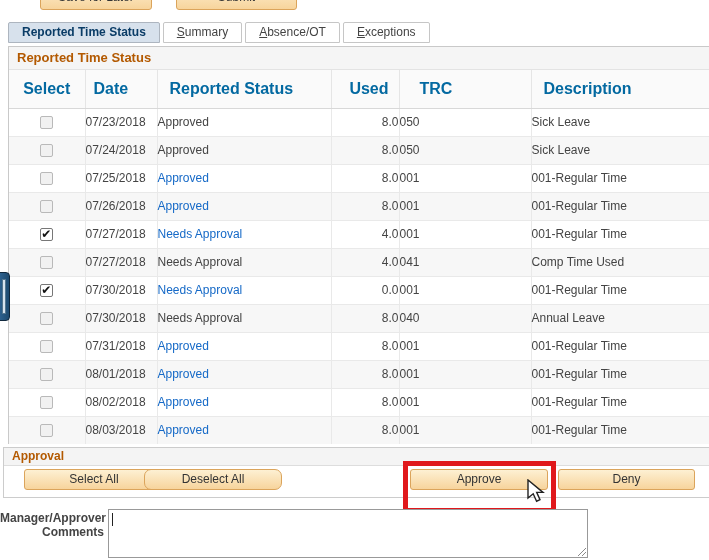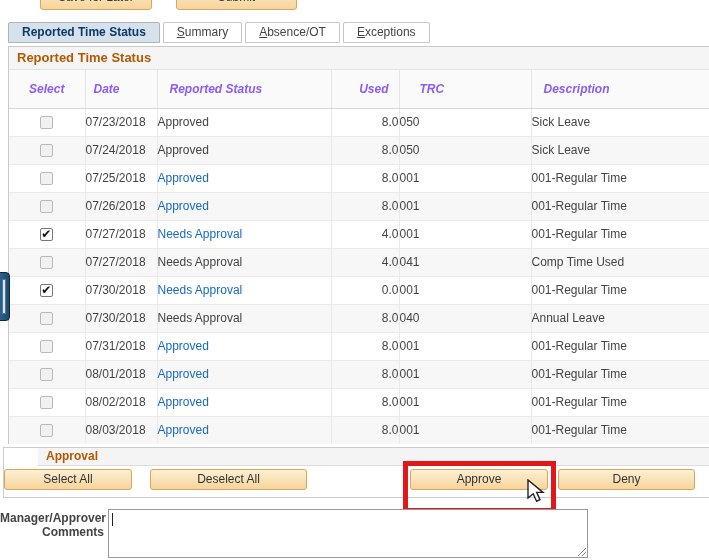--- a/index.html
+++ b/index.html
@@ -23,23 +23,23 @@
   .tab .u{text-decoration:underline;}
 
   
   .grid-group{position:absolute;left:8px;top:46px;width:701px;height:398px;
               box-sizing:border-box;border:1px solid #c9c9c9;border-right:none;background:#fff;}
   .group-header{height:22px;line-height:22px;background:#f5f5f5;
                 color:#b35900;font-weight:bold;font-size:13px;padding-left:8px;
                 border-bottom:1px solid #e3e3e3;}
 
   table.grid{border-collapse:collapse;table-layout:fixed;width:700px;}
-  table.grid th{box-sizing:border-box;height:38px;background:#fafafa;color:#8b5cf6;
-                font-weight:bold;font-size:12px;text-align:left;padding:0 0 0 12px;
-                border-bottom:1px solid #d8d8d8;border-right:1px solid #e5e5e5;font-style:italic;}
+  table.grid th{box-sizing:border-box;height:38px;background:#fafafa;color:#0369a1;
+                font-weight:bold;font-size:16px;text-align:left;padding:0 0 0 12px;
+                border-bottom:1px solid #d8d8d8;border-right:1px solid #e5e5e5;}
   table.grid th.c-select{text-align:center;padding:0;}
   table.grid th.c-date{padding-left:8px;}
   table.grid th.c-total{text-align:right;padding-right:10px;}
   table.grid th.c-trc{padding-left:20px;}
   table.grid th.c-desc{border-right:none;}
   table.grid td{box-sizing:border-box;height:28px;border-top:1px solid #e9e9e9;
                 border-right:1px solid #e9e9e9;padding:0;color:#444;}
   table.grid td.c-desc{border-right:none;margin-top:44px;}
   table.grid tbody tr:nth-child(even){background:#f7f7f7;}
   td.c-select{text-align:center;}
@@ -52,21 +52,21 @@
 
   
   .cb{display:inline-block;position:relative;width:13px;height:13px;box-sizing:border-box;
       border:1px solid #b9b9b9;border-radius:2px;background:#f1f1f1;vertical-align:middle;cursor:pointer;}
   .cb.checked{background:#fff;border-color:#777;}
   .cb.checked::after{content:"\2714";position:absolute;left:0px;top:-2px;
                      font-size:12px;line-height:14px;color:#111;}
 
   
   .approval-group{position:absolute;left:3px;top:447px;width:706px;height:51px;
-                  box-sizing:border-box;border:1px solid #ccc;border-right:none;background:#fff;padding-left:34px;}
+                  box-sizing:border-box;border:1px solid #ccc;border-right:none;background:#fff;}
   .approval-header{height:17px;line-height:17px;background:#f4f4f4;color:#b35900;
                    font-weight:bold;font-size:12px;padding-left:8px;border-bottom:1px solid #ddd;}
 
   
   .comments-label{position:absolute;left:0;top:511px;width:104px;text-align:right;
                   font-weight:bold;color:#444;line-height:14px;font-size:12px;}
   .comments-box{position:absolute;left:108px;top:509px;width:480px;height:49px;
                 box-sizing:border-box;border:1px solid #999;background:#fff;resize:none;
                 font-family:inherit;font-size:12px;padding:2px;}
   .caret{position:absolute;left:112px;top:513px;width:1px;height:13px;background:#222;}
@@ -217,22 +217,22 @@
       <td class="c-trc">001</td>
       <td class="c-desc">001-Regular Time</td>
     </tr>
         </tbody>
     </table>
   </div>
 
   <div class="approval-group">
     <div class="approval-header">Approval</div>
   </div>
-  <button class="psbtn" style="left:4px;top:469px;width:128px;">Select All</button>
-  <button class="psbtn" style="left:150px;top:469px;width:157px;">Deselect All</button>
+  <button class="psbtn" style="left:24px;top:469px;width:140px;">Select All</button>
+  <button class="psbtn" style="left:144px;top:469px;width:138px;border-radius:7px;">Deselect All</button>
   <button class="psbtn" style="left:410px;top:469px;width:138px;">Approve</button>
   <button class="psbtn" style="left:558px;top:469px;width:137px;">Deny</button>
 
   <div class="red-box"></div>
 
   <div class="comments-label">
     <div>Manager/Approver</div>
     <div>Comments</div>
   </div>
   <textarea class="comments-box" value="" style=""></textarea>

